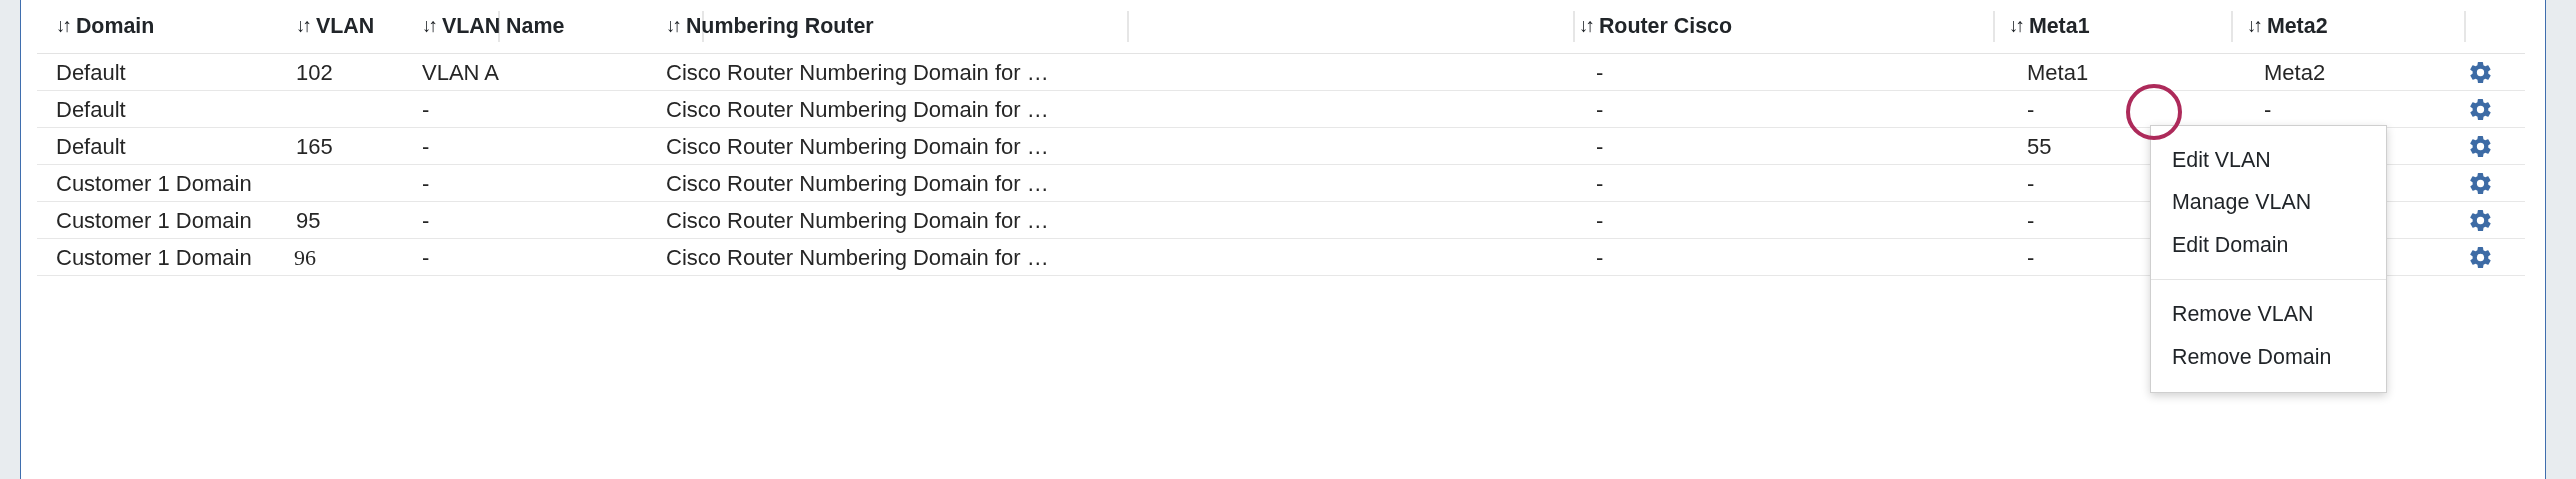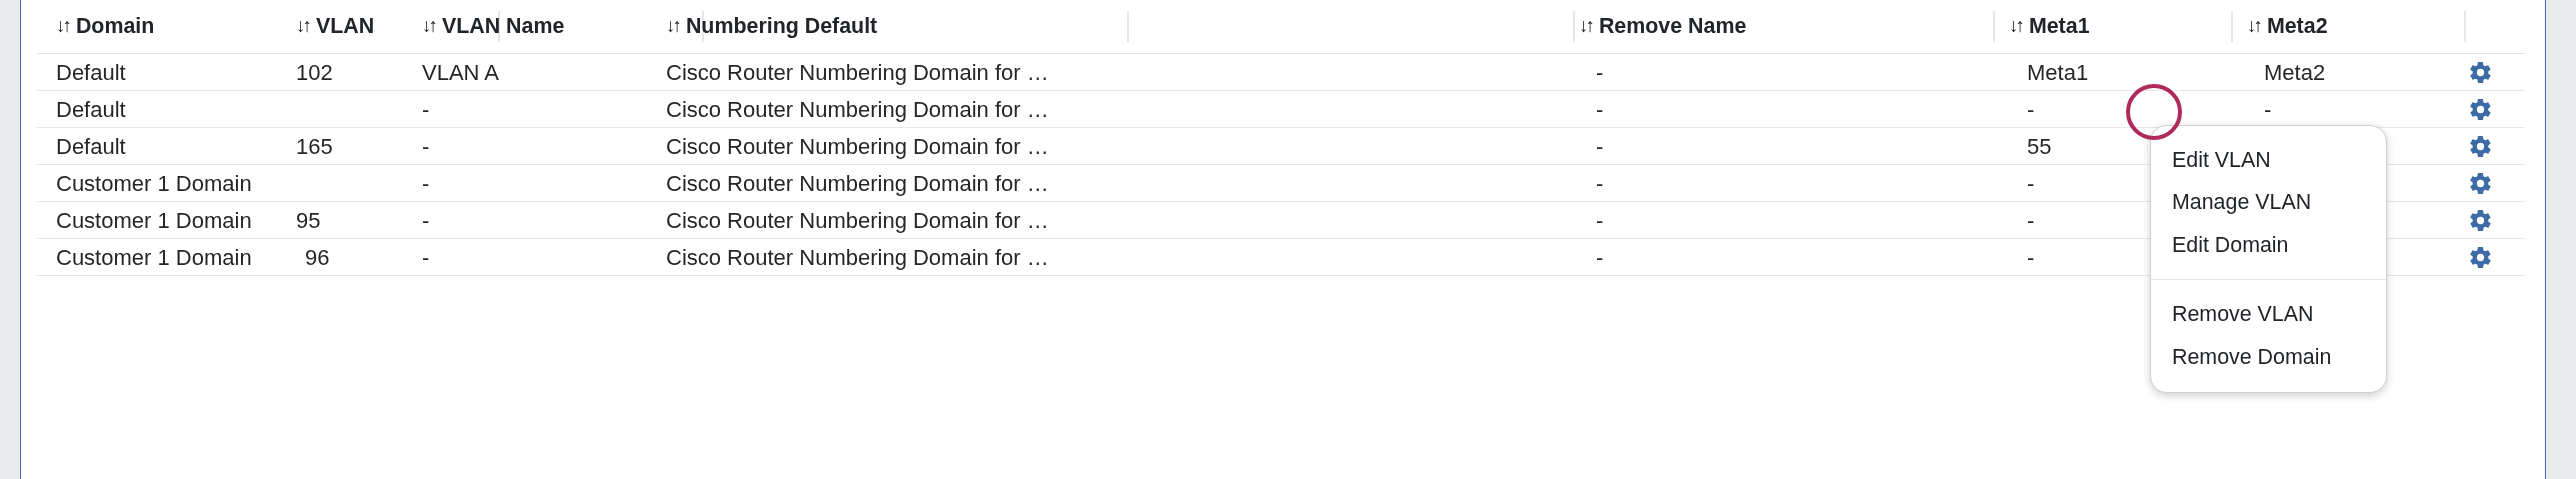--- a/index.html
+++ b/index.html
@@ -109,21 +109,21 @@
   .c-router   { left: 1542px; width: 228px; }
 
   
   .dropdown {
     position: absolute;
     left: 2129px;
     top: 125px;
     width: 237px;
     background: #ffffff;
     border: 1px solid #cfcfcf;
-    border-radius: 17px;
+    border-radius: 0;
     box-shadow: 0 2.9px 8.6px rgba(0,0,0,0.18);
     padding: 13.3px 0 13.3px 0;
     z-index: 30;
   }
   .menu-item {
     display: block;
     font-size: 21.4px;
     color: #212529;
     padding: 6.7px 0 6.7px 21px;
     white-space: nowrap;
@@ -171,27 +171,27 @@
         <div class="vdiv" style="left:665px"></div>
 
         <div class="th c-vname">
           <span class="sort-ico">↓↑</span>
           <span>VLAN Name</span>
         </div>
         <div class="vdiv" style="left:1090px"></div>
 
         <div class="th c-numdom">
           <span class="sort-ico">↓↑</span>
-          <span>Numbering Default</span>
+          <span>Numbering Router</span>
         </div>
         <div class="vdiv" style="left:1536px"></div>
 
         <div class="th c-router">
           <span class="sort-ico">↓↑</span>
-          <span>Remove Name</span>
+          <span>Router Cisco</span>
         </div>
         <div class="vdiv" style="left:1956px"></div>
 
         <div class="th" style="left:1972px">
           <span class="sort-ico">↓↑</span>
           <span>Meta1</span>
         </div>
         <div class="vdiv" style="left:2194px"></div>
 
         <div class="th" style="left:2210px">
@@ -265,21 +265,21 @@
             <div class="td" style="left: 1990px; width: 209px;">-</div>
             <div class="td" style="left: 2227px; width: 190px;">-</div>
             <div class="gear-cell" style="left: 2431px;">
               <svg width="25" height="25" viewBox="0 0 24 24" fill="#3d6ba5">
                 <path d="M19.4 13a7.6 7.6 0 0 0 .1-1 7.6 7.6 0 0 0-.1-1l2.1-1.6a.5.5 0 0 0 .1-.6l-2-3.5a.5.5 0 0 0-.6-.2l-2.5 1a7.3 7.3 0 0 0-1.7-1l-.4-2.6a.5.5 0 0 0-.5-.5h-4a.5.5 0 0 0-.5.5l-.4 2.6a7.3 7.3 0 0 0-1.7 1l-2.5-1a.5.5 0 0 0-.6.2l-2 3.5a.5.5 0 0 0 .1.6L4.5 11a7.6 7.6 0 0 0 0 2l-2.1 1.6a.5.5 0 0 0-.1.6l2 3.5a.5.5 0 0 0 .6.2l2.5-1a7.3 7.3 0 0 0 1.7 1l.4 2.6a.5.5 0 0 0 .5.5h4a.5.5 0 0 0 .5-.5l.4-2.6a7.3 7.3 0 0 0 1.7-1l2.5 1a.5.5 0 0 0 .6-.2l2-3.5a.5.5 0 0 0-.1-.6L19.4 13zM12 15.5A3.5 3.5 0 1 1 15.5 12 3.5 3.5 0 0 1 12 15.5z"></path>
               </svg>
             </div>
           </div>
           <div class="tr">
             <div class="td" style="left: 19px; width: 428px;">Customer 1 Domain</div>
-            <div class="td" style="left: 268px; width: 190px;">96</div>
+            <div class="td" style="left: 257px; width: 190px; font-family: Liberation Serif, serif;">96</div>
             <div class="td" style="left: 385px; width: 228px;">-</div>
             <div class="td" style="left: 629px; width: 589px;">Cisco Router Numbering Domain for …</div>
             <div class="td" style="left: 1559px; width: 285px;">-</div>
             <div class="td" style="left: 1990px; width: 209px;">-</div>
             <div class="td" style="left: 2227px; width: 190px;">-</div>
             <div class="gear-cell" style="left: 2431px;">
               <svg width="25" height="25" viewBox="0 0 24 24" fill="#3d6ba5">
                 <path d="M19.4 13a7.6 7.6 0 0 0 .1-1 7.6 7.6 0 0 0-.1-1l2.1-1.6a.5.5 0 0 0 .1-.6l-2-3.5a.5.5 0 0 0-.6-.2l-2.5 1a7.3 7.3 0 0 0-1.7-1l-.4-2.6a.5.5 0 0 0-.5-.5h-4a.5.5 0 0 0-.5.5l-.4 2.6a7.3 7.3 0 0 0-1.7 1l-2.5-1a.5.5 0 0 0-.6.2l-2 3.5a.5.5 0 0 0 .1.6L4.5 11a7.6 7.6 0 0 0 0 2l-2.1 1.6a.5.5 0 0 0-.1.6l2 3.5a.5.5 0 0 0 .6.2l2.5-1a7.3 7.3 0 0 0 1.7 1l.4 2.6a.5.5 0 0 0 .5.5h4a.5.5 0 0 0 .5-.5l.4-2.6a7.3 7.3 0 0 0 1.7-1l2.5 1a.5.5 0 0 0 .6-.2l2-3.5a.5.5 0 0 0-.1-.6L19.4 13zM12 15.5A3.5 3.5 0 1 1 15.5 12 3.5 3.5 0 0 1 12 15.5z"></path>
               </svg>
             </div>

